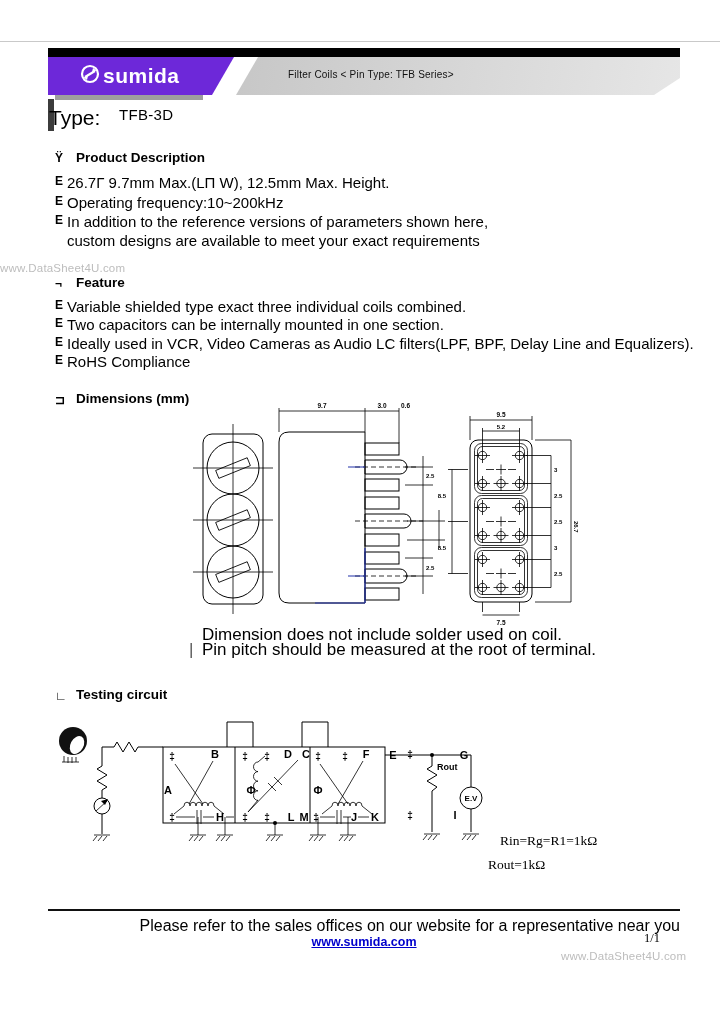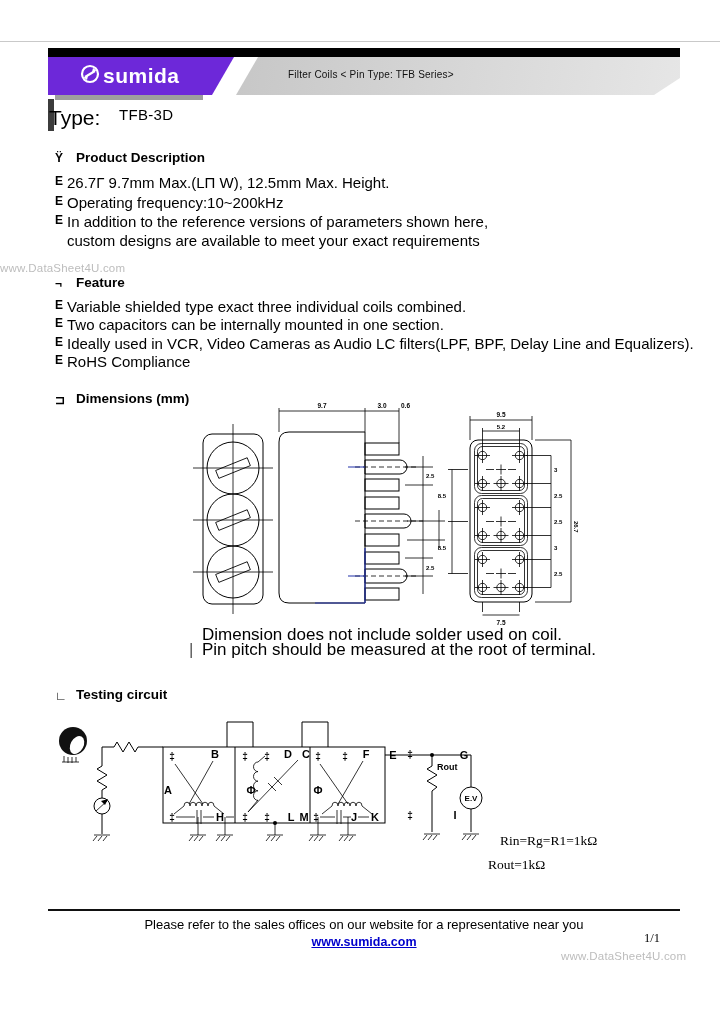--- a/index.html
+++ b/index.html
@@ -39,21 +39,21 @@
   .blue{stroke:#2333aa;stroke-width:1.2;fill:none;}
   .d-lbl{font:600 6px "Liberation Sans",sans-serif;fill:#000;}
   .d-lbl2{font:600 6.5px "Liberation Sans",sans-serif;fill:#000;}
   .c-letter{font:700 11px "Liberation Sans",sans-serif;fill:#000;}
   .c-dag{font:600 10px "Liberation Sans",sans-serif;fill:#000;}
   .c-small{font:600 9px "Liberation Sans",sans-serif;fill:#000;}
   .c-meter{font:600 8px "Liberation Sans",sans-serif;fill:#000;}
   
   .equation{font-family:"Liberation Serif",serif;font-size:13.5px;}
   .footer-rule{left:48px;top:909px;width:632px;height:2px;background:#111;}
-  .footer-note{left:48px;top:917px;width:632px;text-align:center;font-size:13px;}
+  .footer-note{left:48px;top:917px;width:632px;text-align:right;font-size:16px;}
   .footer-linkrow{left:48px;top:932px;width:632px;text-align:center;}
   .footer-link{color:#0000cc;font-weight:700;font-size:12.5px;text-decoration:underline;cursor:pointer;}
   .footer-page{left:644px;top:931px;font-family:"Liberation Serif",serif;font-size:12.5px;}
 </style>
 </head>
 <body>
 
 <div class="page">
 
   <div class="abs topline"></div>

